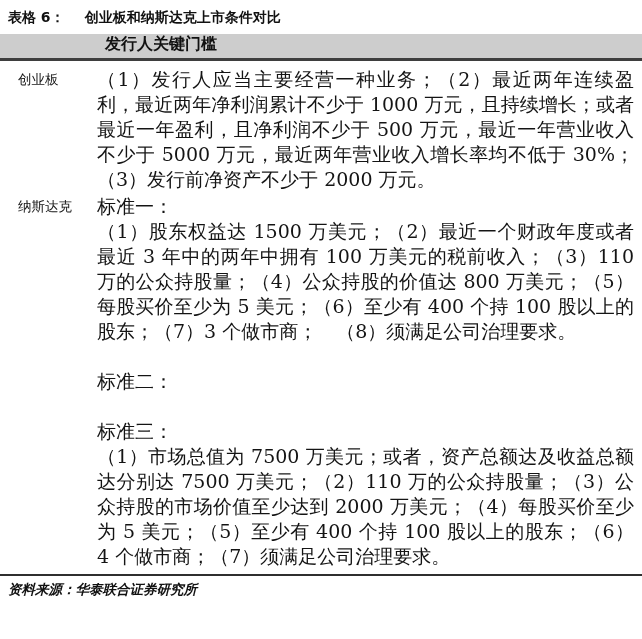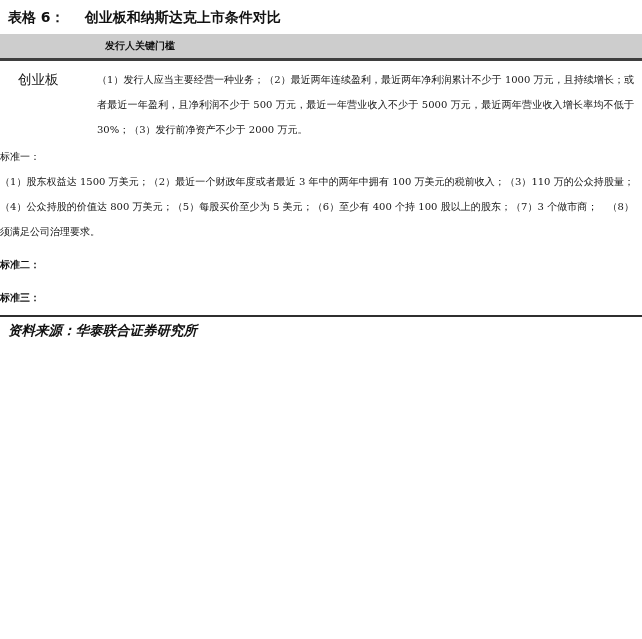--- a/index.html
+++ b/index.html
@@ -22,47 +22,47 @@
     color: #111111;
     white-space: nowrap;
   }
   .title-label { margin-right: 20px; }
 
   .header-bar {
     background: #cdcdcd;
     border-bottom: 3px solid #3e3e3e;
     height: 27px;
     display: flex;
-    align-items: center;
+    align-items: flex-start;
     padding-left: 105px;
     font-family: "DejaVu Sans", "Liberation Sans", sans-serif;
     font-weight: bold;
-    font-size: 10px;
+    font-size: 16px;
     color: #111111;
   }
 
   .tbody { padding-top: 4px; }
   .trow { display: flex; }
   .tlabel {
     flex: 0 0 97px;
     padding-left: 18px;
     font-size: 13.5px;
     line-height: 25px;
     padding-top: 2px;
   }
   .tcontent {
     flex: 1;
     padding-right: 8px;
-    font-size: 10px;
+    font-size: 19px;
     line-height: 25px;
     text-align: justify;
     padding-top: 2px;
   }
   .para { margin: 0; }
-  .gap-before { margin-top: 8px; font-weight: bold; }
+  .gap-before { margin-top: 25px; }
 
   .footer {
     border-top: 2px solid #2f2f2f;
     margin-top: 5px;
     padding: 5px 8px 0 8px;
     font-style: italic;
     font-weight: bold;
     font-size: 13.5px;
     color: #111111;
   }
@@ -84,25 +84,27 @@
 
     <div class="trow">
       <div class="tlabel">创业板</div>
       <div class="tcontent">
         <p class="para">（1）发行人应当主要经营一种业务；（2）最近两年连续盈利，最近两年净利润累计不少于 1000 万元，且持续增长；或者最近一年盈利，且净利润不少于 500 万元，最近一年营业收入不少于 5000 万元，最近两年营业收入增长率均不低于 30%；（3）发行前净资产不少于 2000 万元。</p>
       </div>
     </div>
 
 
     <div class="trow">
+      <div class="tlabel">纳斯达克</div>
       <div class="tcontent">
         <p class="para">标准一：</p>
         <p class="para">（1）股东权益达 1500 万美元；（2）最近一个财政年度或者最近 3 年中的两年中拥有 100 万美元的税前收入；（3）110 万的公众持股量；（4）公众持股的价值达 800 万美元；（5）每股买价至少为 5 美元；（6）至少有 400 个持 100 股以上的股东；（7）3 个做市商；　（8）须满足公司治理要求。</p>
         <p class="para gap-before">标准二：</p>
         <p class="para gap-before">标准三：</p>
+        <p class="para">（1）市场总值为 7500 万美元；或者，资产总额达及收益总额达分别达 7500 万美元；（2）110 万的公众持股量；（3）公众持股的市场价值至少达到 2000 万美元；（4）每股买价至少为 5 美元；（5）至少有 400 个持 100 股以上的股东；（6）4 个做市商；（7）须满足公司治理要求。</p>
       </div>
     </div>
 
   </div>
 
   <div class="footer">
     <span>资料来源：</span><span>华泰联合证券研究所</span>
   </div>
 
 </div>

